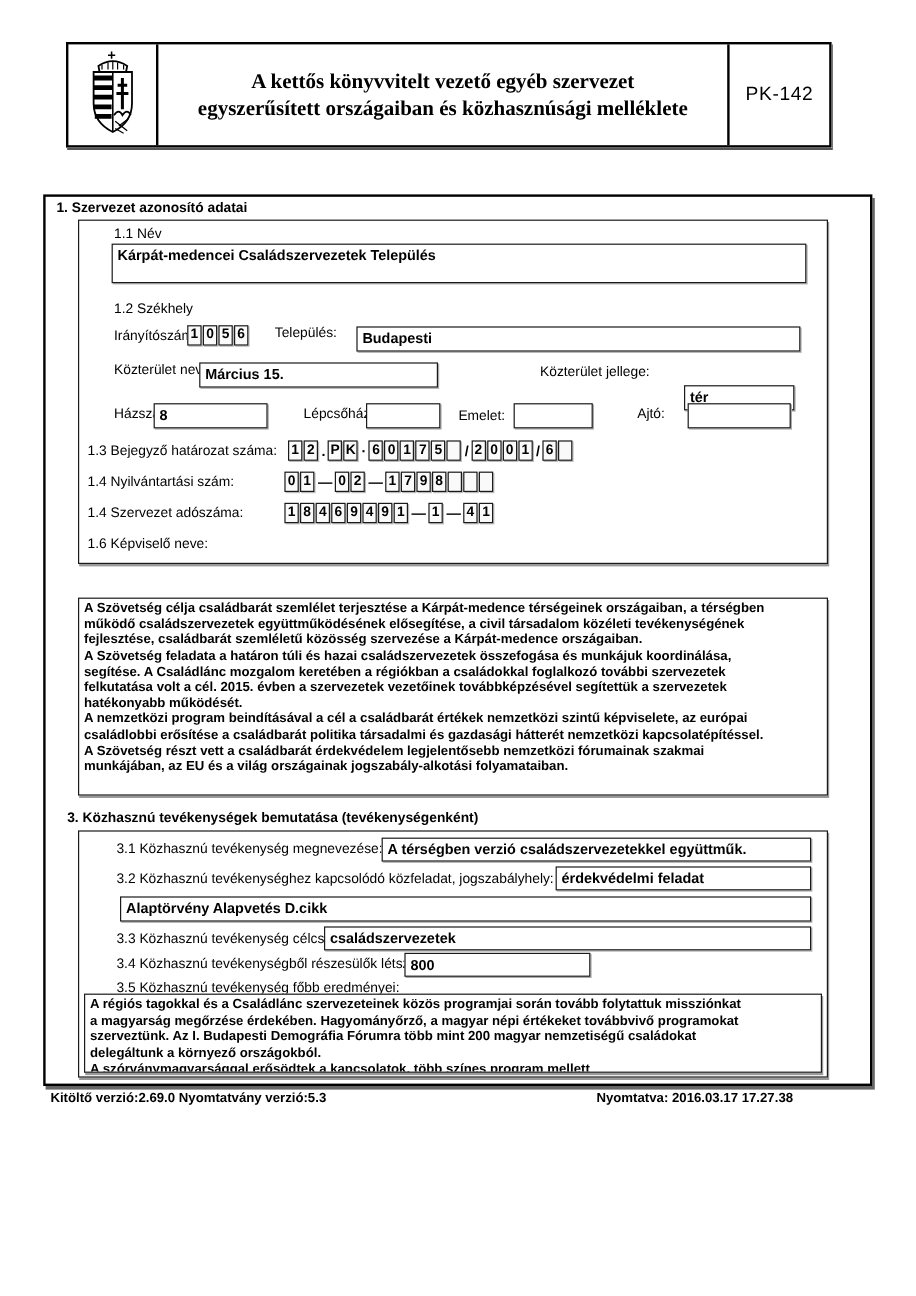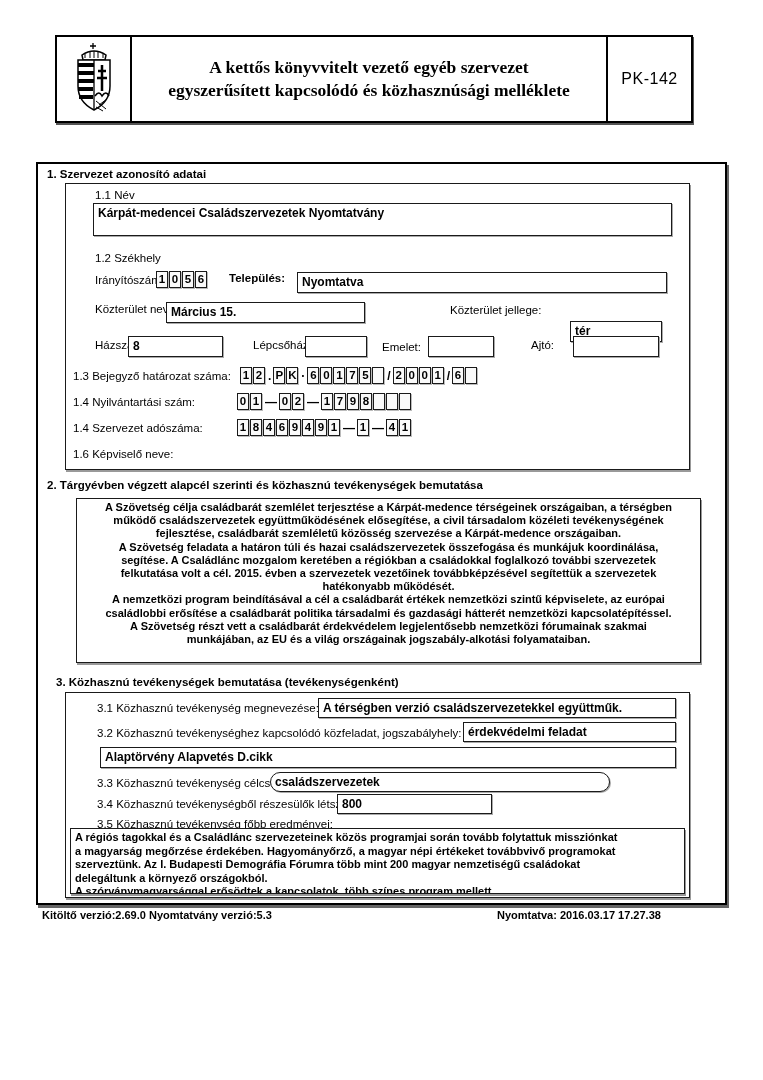--- a/index.html
+++ b/index.html
@@ -87,44 +87,44 @@
 
             <path d="M34 24 v26 M30 30 h8 M29 37 h10" stroke-width="2.5"></path>
             <path d="M27 55 q4 -6 7 0 q4 -6 7 0" stroke-width="1.5"></path>
             <path d="M28 60 l10 8 M31 64 l8 -6 M28 66 l7 4" stroke-width="1"></path>
           </g>
         </svg>
       </span>
     </div>
     <div class="title-cell">
       <div>A kettős könyvvitelt vezető egyéb szervezet</div>
-      <div>egyszerűsített kapcsolódó és közhasznúsági melléklete</div>
+      <div>egyszerűsített országaiban és közhasznúsági melléklete</div>
     </div>
     <div class="pk-cell">PK-142</div>
   </div>
 
   <div class="main-box"></div>
 
   <div class="sec-title" style="left:47px; top:168px;">1. Szervezet azonosító adatai</div>
   <div class="sec-box" style="left:65px; top:183px; width:625px; height:287px;"></div>
 
   <div class="lbl-b" style="left:95px; top:189px;">1.1 Név</div>
-  <div class="field" style="left:93px; top:203px; width:579px; height:33px;">Kárpát-medencei Családszervezetek Nyomtatvány</div>
+  <div class="field" style="left:93px; top:203px; width:579px; height:33px;">Kárpát-medencei Családszervezetek Település</div>
 
   <div class="lbl-b" style="left:95px; top:252px;">1.2 Székhely</div>
 
   <div class="lbl" style="left:95px; top:274px;">Irányítószám:</div>
   <div class="boxrow" style="left:156px; top:271px;">
       <span class="digit-box">1</span>
       <span class="digit-box">0</span>
       <span class="digit-box">5</span>
       <span class="digit-box">6</span>
     </div>
-  <div class="lbl" style="left:229px; top:272px;font-weight:bold;">Település:</div>
-  <div class="field" style="left:297px; top:272px; width:370px; height:21px;">Nyomtatva</div>
+  <div class="lbl" style="left:229px; top:272px;">Település:</div>
+  <div class="field" style="left:297px; top:272px; width:370px; height:21px;">Budapesti</div>
 
   <div class="lbl" style="left:95px; top:303px;">Közterület neve:</div>
   <div class="field" style="left:166px; top:302px; width:199px; height:21px;">Március 15.</div>
   <div class="lbl" style="left:450px; top:304px;">Közterület jellege:</div>
   <div class="field" style="left:570px; top:302px; width:92px; height:21px;margin-top:19px;">tér</div>
 
   <div class="lbl" style="left:95px; top:339px;">Házszám:</div>
   <div class="field" style="left:128px; top:336px; width:95px; height:21px;">8</div>
   <div class="lbl" style="left:253px; top:339px;">Lépcsőház:</div>
   <div class="field" style="left:305px; top:336px; width:62px; height:21px;"></div>
@@ -186,22 +186,21 @@
       <span class="digit-box">1</span>
       <span class="box-sep">—</span>
       <span class="digit-box">1</span>
       <span class="box-sep">—</span>
       <span class="digit-box">4</span>
       <span class="digit-box">1</span>
     </div>
 
   <div class="lbl-b" style="left:73px; top:448px;">1.6 Képviselő neve:</div>
 
-  <div class="sec-title" style="left:47px; top:479px;">2. Tárgyévben végzett alapcél szerinti és közhasznú tevékenységek bemutatása</div>
-  <div class="para" style="left:76px; top:498px; width:625px; height:165px;text-align:center;">A Szövetség célja családbarát szemlélet terjesztése a Kárpát-medence térségeinek országaiban, a térségben
+  <div class="para" style="left:65px; top:498px; width:625px; height:165px;">A Szövetség célja családbarát szemlélet terjesztése a Kárpát-medence térségeinek országaiban, a térségben
 működő családszervezetek együttműködésének elősegítése, a civil társadalom közéleti tevékenységének
 fejlesztése, családbarát szemléletű közösség szervezése a Kárpát-medence országaiban.
 A Szövetség feladata a határon túli és hazai családszervezetek összefogása és munkájuk koordinálása,
 segítése. A Családlánc mozgalom keretében a régiókban a családokkal foglalkozó további szervezetek
 felkutatása volt a cél. 2015. évben a szervezetek vezetőinek továbbképzésével segítettük a szervezetek
 hatékonyabb működését.
 A nemzetközi program beindításával a cél a családbarát értékek nemzetközi szintű képviselete, az európai
 családlobbi erősítése a családbarát politika társadalmi és gazdasági hátterét nemzetközi kapcsolatépítéssel.
 A Szövetség részt vett a családbarát érdekvédelem legjelentősebb nemzetközi fórumainak szakmai
 munkájában, az EU és a világ országainak jogszabály-alkotási folyamataiban.</div>
@@ -210,21 +209,21 @@
   <div class="sec-box" style="left:65px; top:692px; width:625px; height:206px;"></div>
 
   <div class="lbl" style="left:97px; top:702px;">3.1 Közhasznú tevékenység megnevezése:</div>
   <div class="field" style="left:318px; top:698px; width:358px; height:20px;">A térségben verzió családszervezetekkel együttműk.</div>
 
   <div class="lbl" style="left:97px; top:727px;">3.2 Közhasznú tevékenységhez kapcsolódó közfeladat, jogszabályhely:</div>
   <div class="field" style="left:100px; top:747px; width:576px; height:21px;">Alaptörvény Alapvetés D.cikk</div>
   <div class="field" style="left:463px; top:722px; width:213px; height:20px;">érdekvédelmi feladat</div>
 
   <div class="lbl" style="left:97px; top:777px;">3.3 Közhasznú tevékenység célcsoportja:</div>
-  <div class="field" style="left:270px; top:772px; width:340px; height:20px;border-radius:10px;">családszervezetek</div>
+  <div class="field" style="left:270px; top:772px; width:406px; height:20px;">családszervezetek</div>
 
   <div class="lbl" style="left:97px; top:798px;">3.4 Közhasznú tevékenységből részesülők létszáma:</div>
   <div class="field" style="left:337px; top:794px; width:155px; height:20px;">800</div>
 
   <div class="lbl" style="left:97px; top:818px;">3.5 Közhasznú tevékenység főbb eredményei:</div>
   <div class="para" style="left:70px; top:828px; width:615px; height:66px; line-height:13.6px;">A régiós tagokkal és a Családlánc szervezeteinek közös programjai során tovább folytattuk missziónkat
 a magyarság megőrzése érdekében. Hagyományőrző, a magyar népi értékeket továbbvivő programokat
 szerveztünk. Az I. Budapesti Demográfia Fórumra több mint 200 magyar nemzetiségű családokat
 delegáltunk a környező országokból.
 A szórványmagyarsággal erősödtek a kapcsolatok, több színes program mellett</div>

